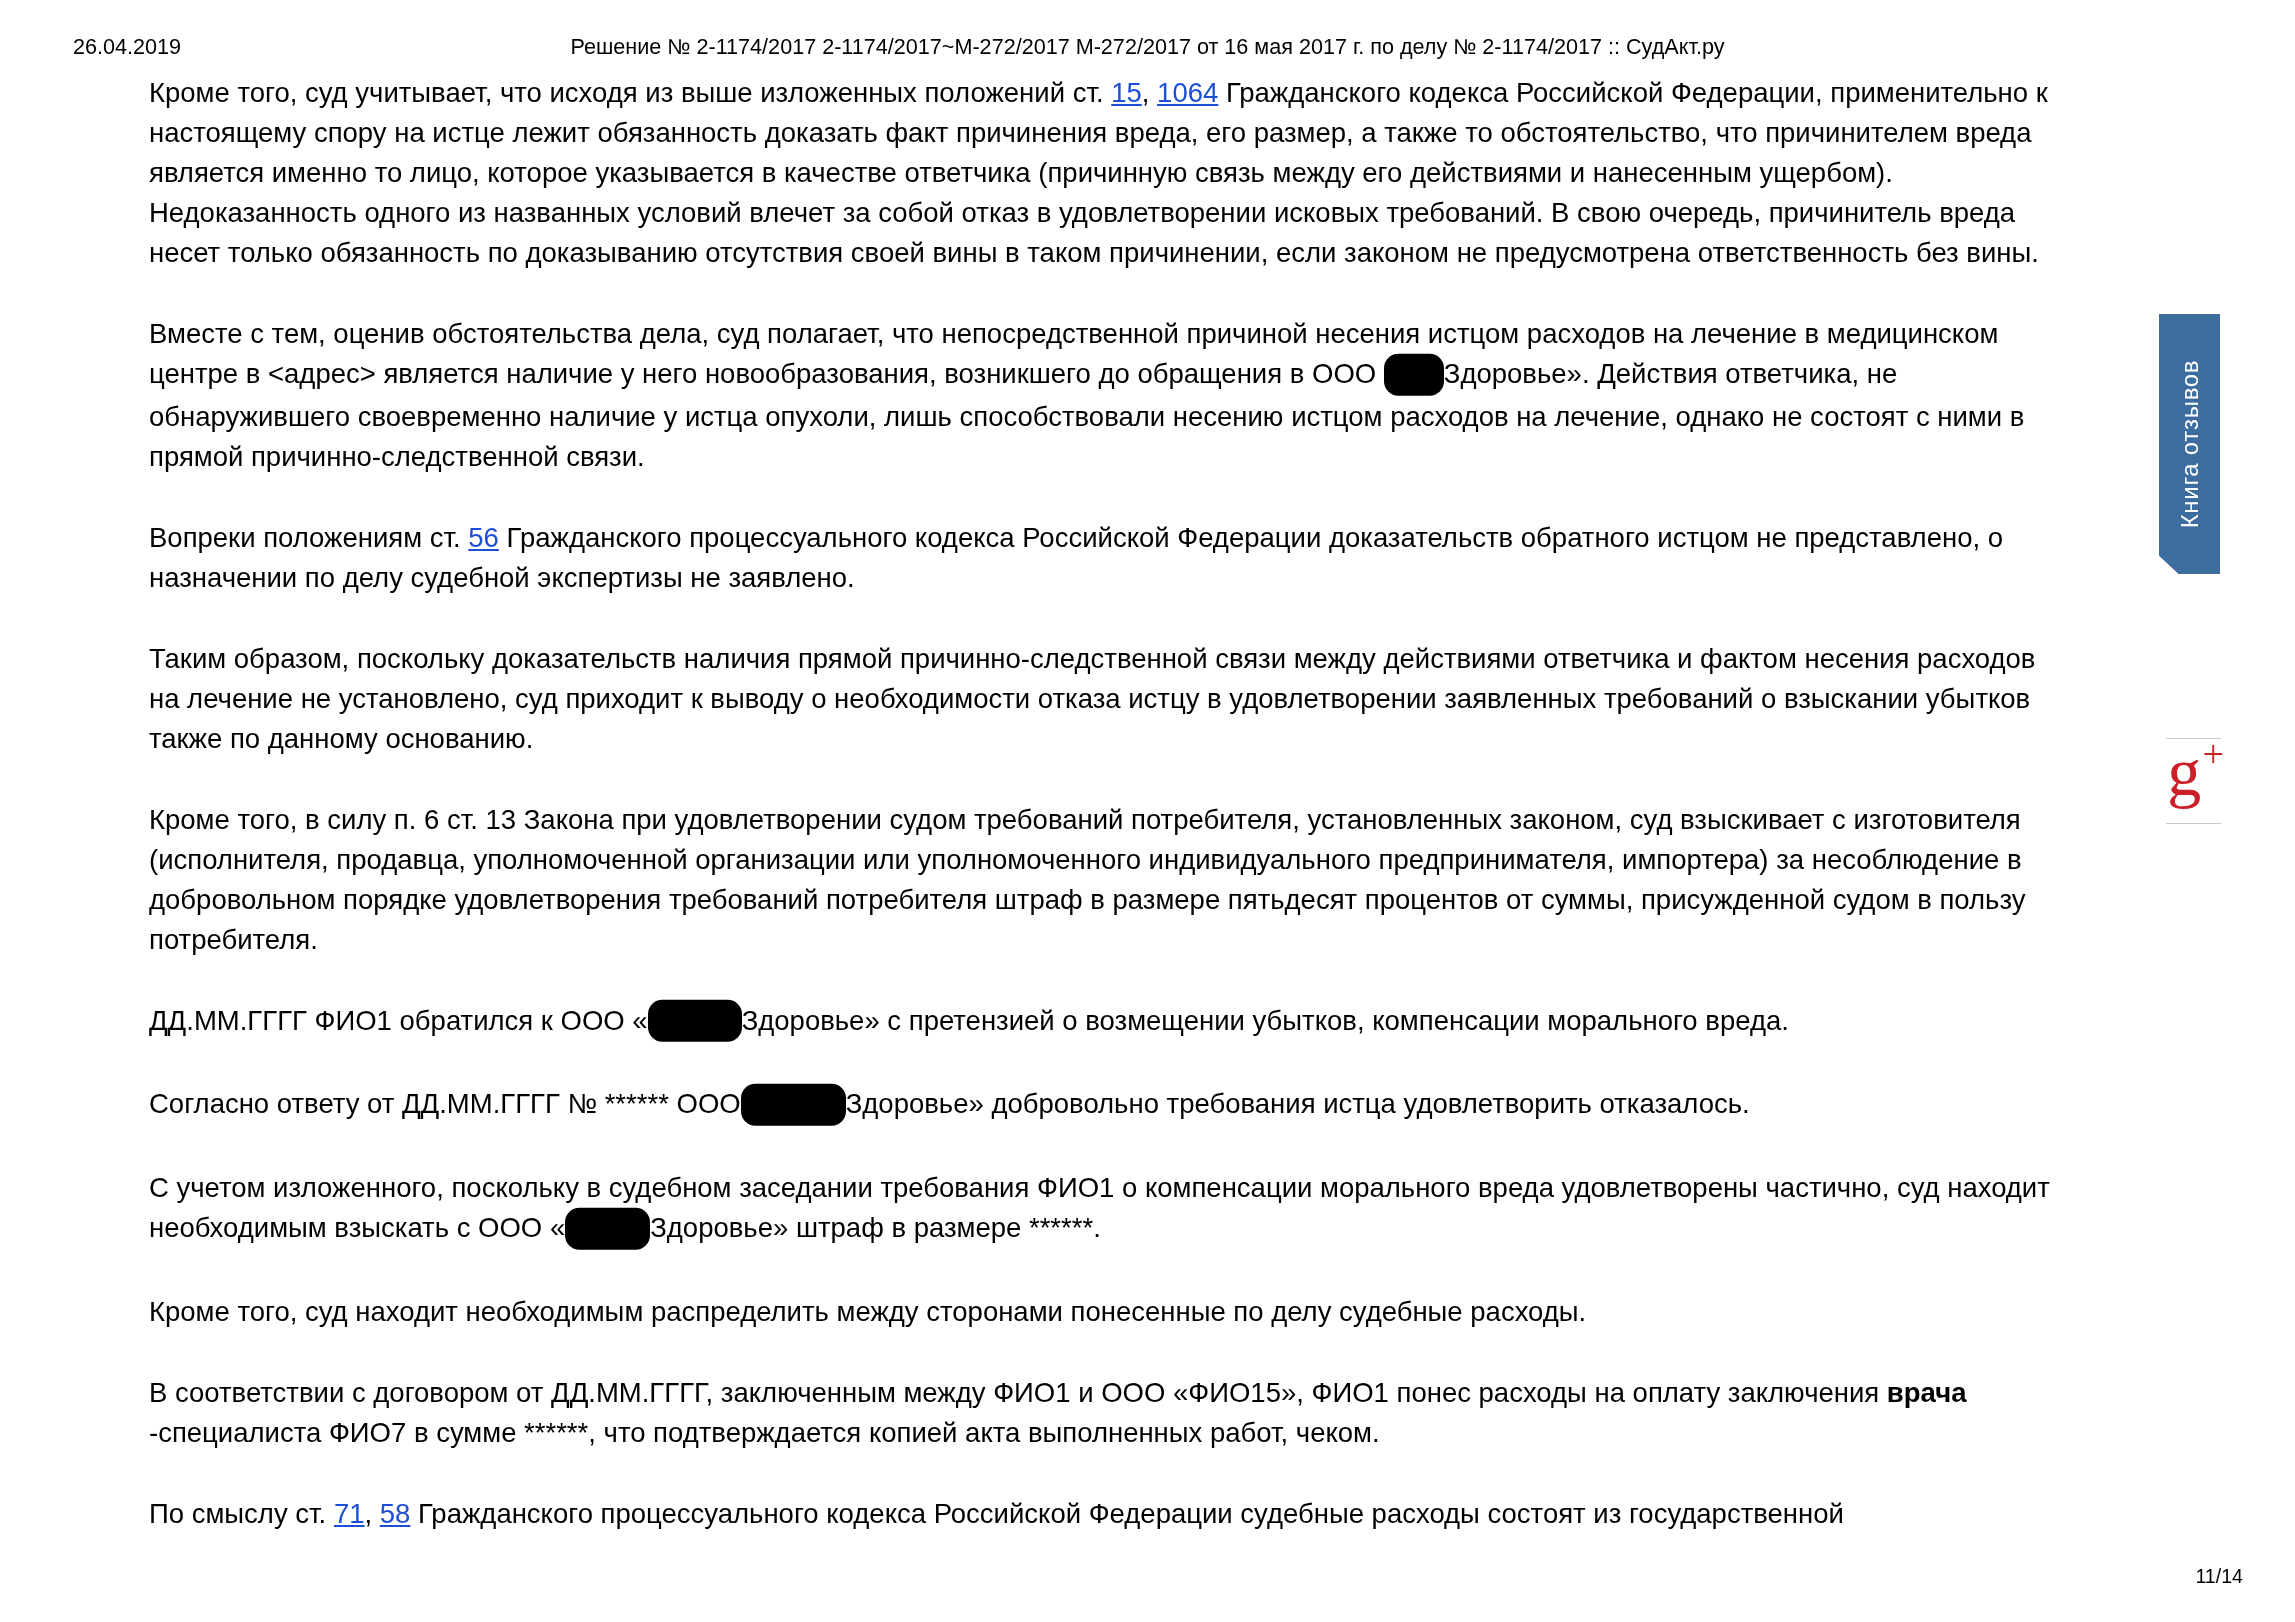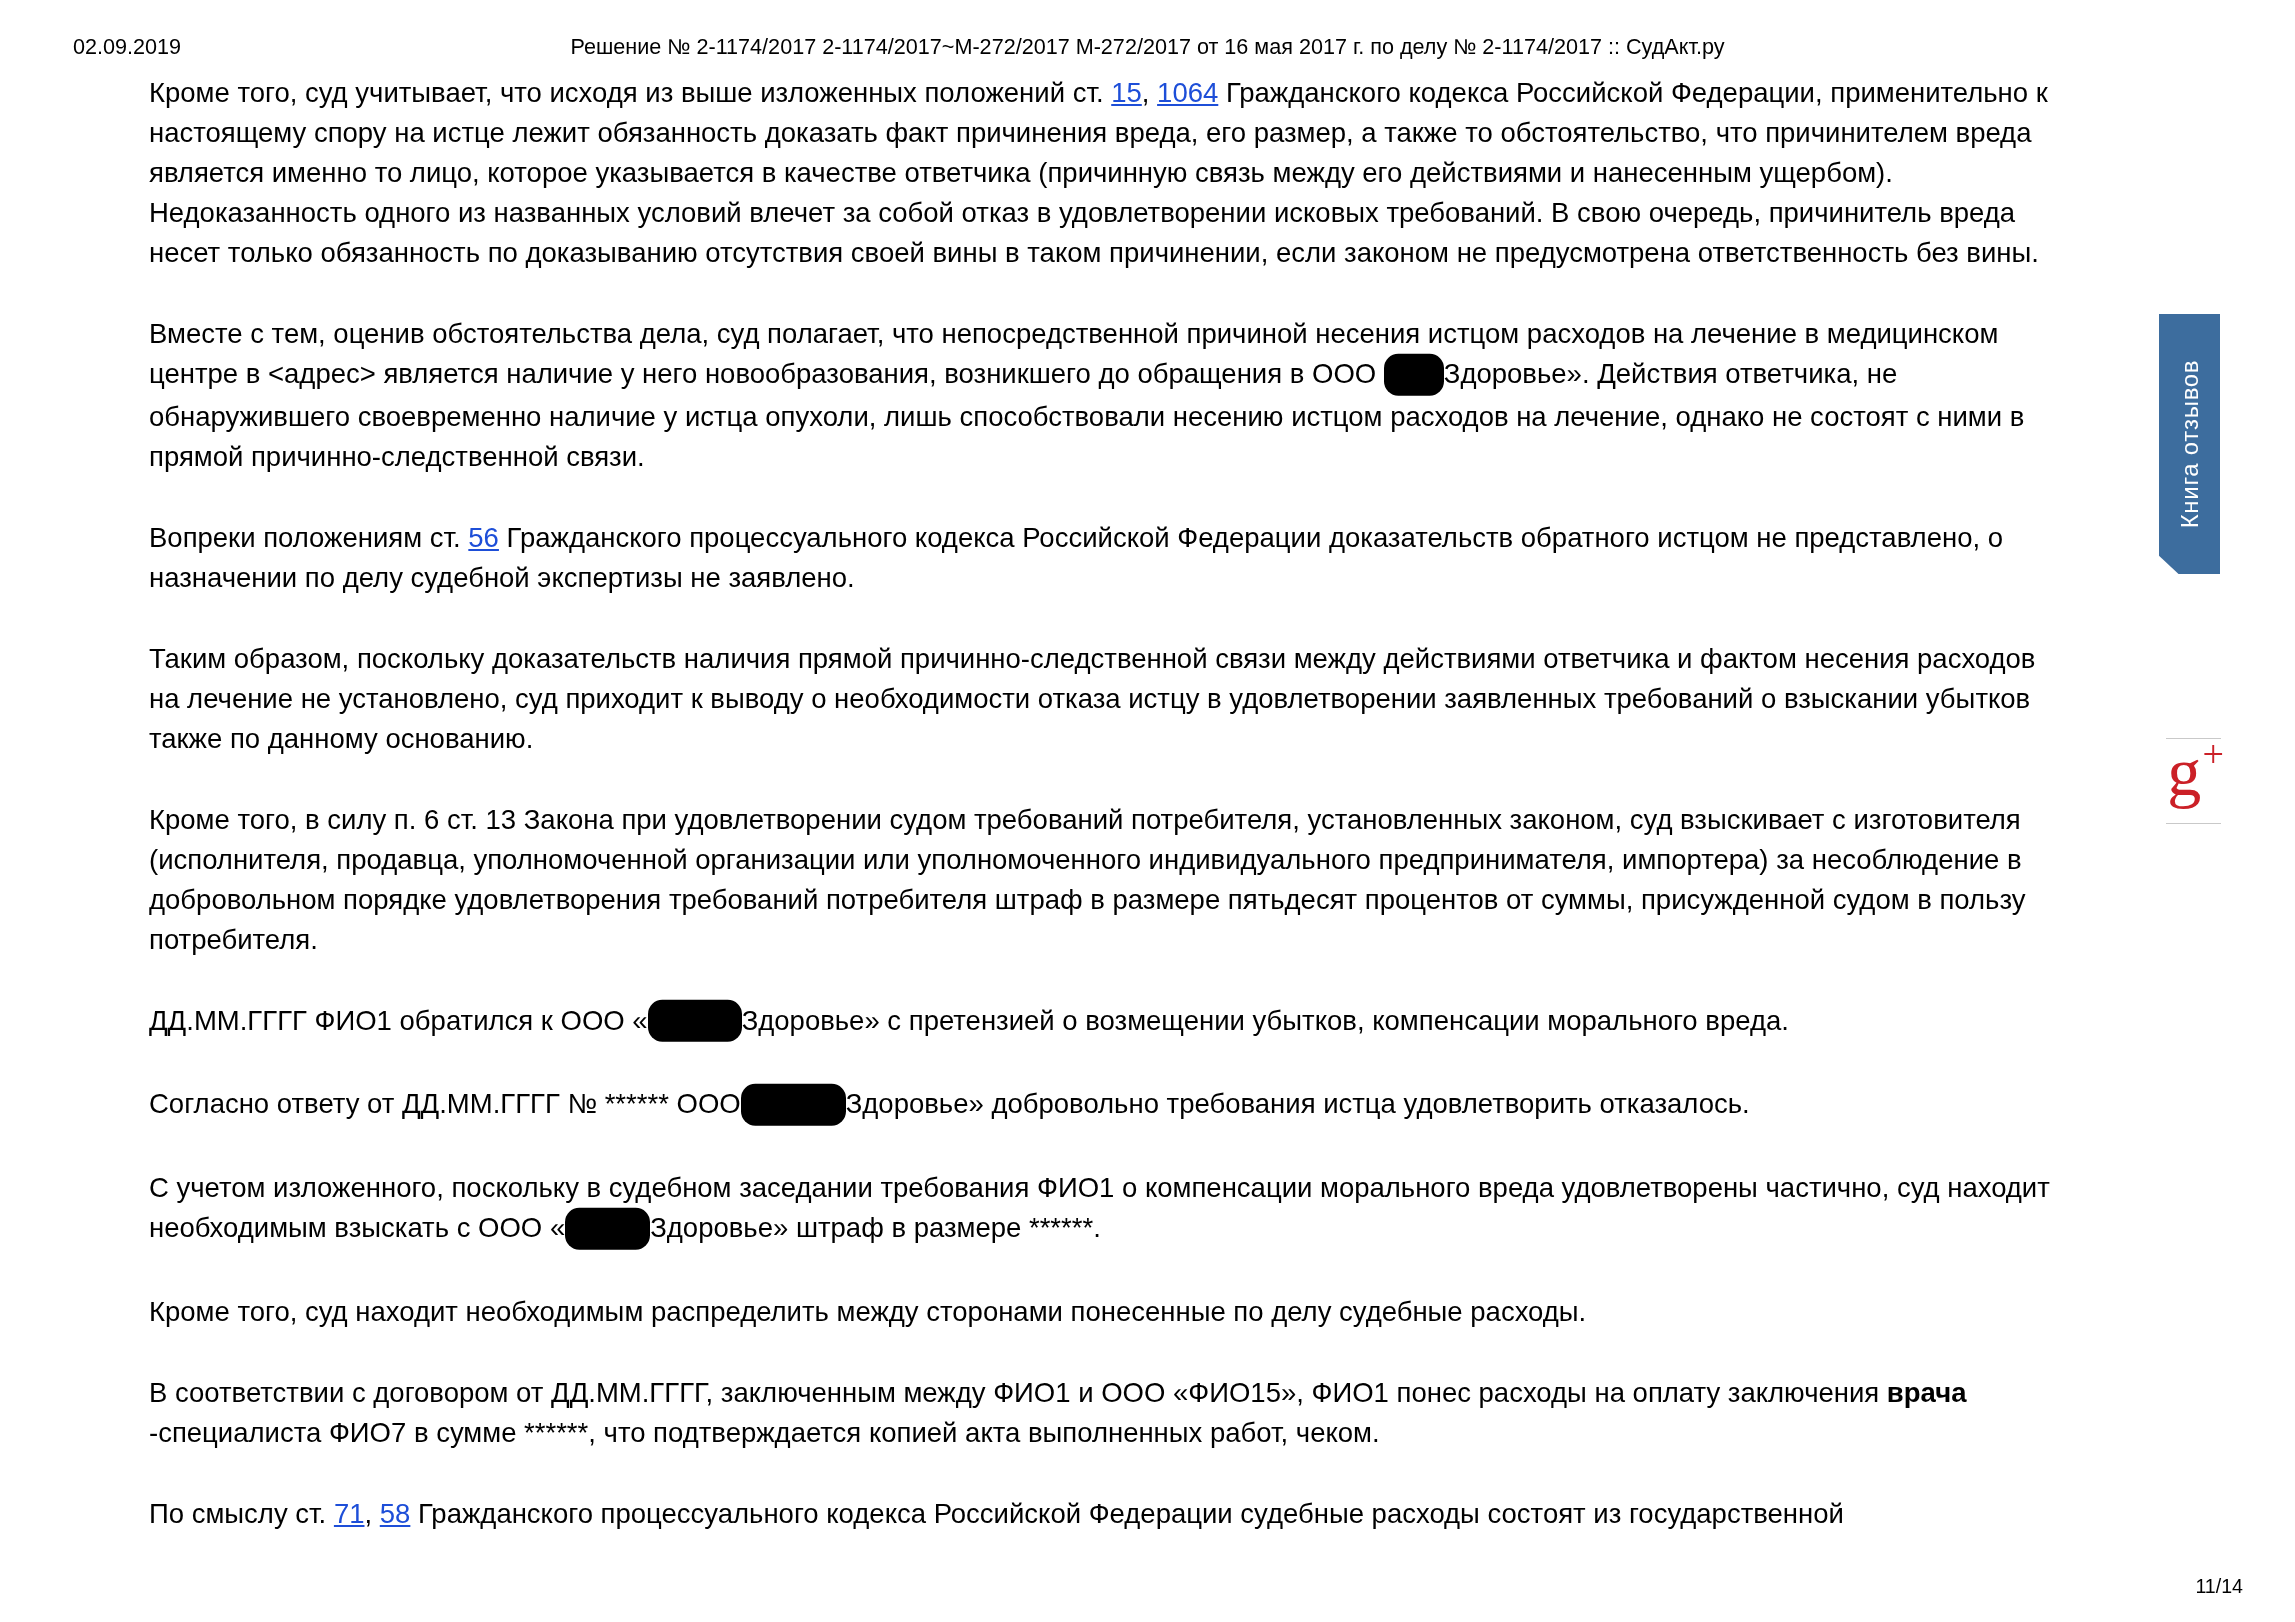--- a/index.html
+++ b/index.html
@@ -80,28 +80,28 @@
 
   
   .print-footer { position: absolute; left: 0; right: 0; bottom: 31px; height: 26px; }
   .footer-url {
     position: absolute; left: 73px; top: 0;
     font-size: 19.6px; line-height: 23.6px;
     max-width: 2081px; white-space: nowrap; overflow: hidden;
   }
   .footer-page {
     position: absolute; right: 52px; top: 0;
-    font-size: 19.6px; line-height: 23.6px; white-space: nowrap; margin-top: 10px;
+    font-size: 19.6px; line-height: 23.6px; white-space: nowrap;
   }
 </style>
 </head>
 <body>
 
 <div class="print-header">
-  <div class="print-date">02.09.2019</div>
+  <div class="print-date">26.04.2019</div>
   <div class="print-title">Решение № 2-1174/2017 2-1174/2017~М-272/2017 М-272/2017 от 16 мая 2017 г. по делу № 2-1174/2017 :: СудАкт.ру</div>
 </div>
 
 <div class="doc-content">
   <p>Кроме того, суд учитывает, что исходя из выше изложенных положений ст. <a class="doc-link" href="#">15</a>, <a class="doc-link" href="#">1064</a> Гражданского кодекса Российской Федерации, применительно к настоящему спору на истце лежит обязанность доказать факт причинения вреда, его размер, а также то обстоятельство, что причинителем вреда является именно то лицо, которое указывается в качестве ответчика (причинную связь между его действиями и нанесенным ущербом). Недоказанность одного из названных условий влечет за собой отказ в удовлетворении исковых требований. В свою очередь, причинитель вреда несет только обязанность по доказыванию отсутствия своей вины в таком причинении, если законом не предусмотрена ответственность без вины.</p>
   <p>Вместе с тем, оценив обстоятельства дела, суд полагает, что непосредственной причиной несения истцом расходов на лечение в медицинском центре в &lt;адрес&gt; является наличие у него новообразования, возникшего до обращения в ООО <span class="redaction" style="width: 60px;"></span>Здоровье». Действия ответчика, не обнаружившего своевременно наличие у истца опухоли, лишь способствовали несению истцом расходов на лечение, однако не состоят с ними в прямой причинно-следственной связи.</p>
   <p>Вопреки положениям ст. <a class="doc-link" href="#">56</a> Гражданского процессуального кодекса Российской Федерации доказательств обратного истцом не представлено, о назначении по делу судебной экспертизы не заявлено.</p>
   <p>Таким образом, поскольку доказательств наличия прямой причинно-следственной связи между действиями ответчика и фактом несения расходов на лечение не установлено, суд приходит к выводу о необходимости отказа истцу в удовлетворении заявленных требований о взыскании убытков также по данному основанию.</p>
   <p>Кроме того, в силу п. 6 ст. 13 Закона при удовлетворении судом требований потребителя, установленных законом, суд взыскивает с изготовителя (исполнителя, продавца, уполномоченной организации или уполномоченного индивидуального предпринимателя, импортера) за несоблюдение в добровольном порядке удовлетворения требований потребителя штраф в размере пятьдесят процентов от суммы, присужденной судом в пользу потребителя.</p>
   <p>ДД.ММ.ГГГГ ФИО1 обратился к ООО «<span class="redaction" style="width: 94px;"></span>Здоровье» с претензией о возмещении убытков, компенсации морального вреда.</p>

